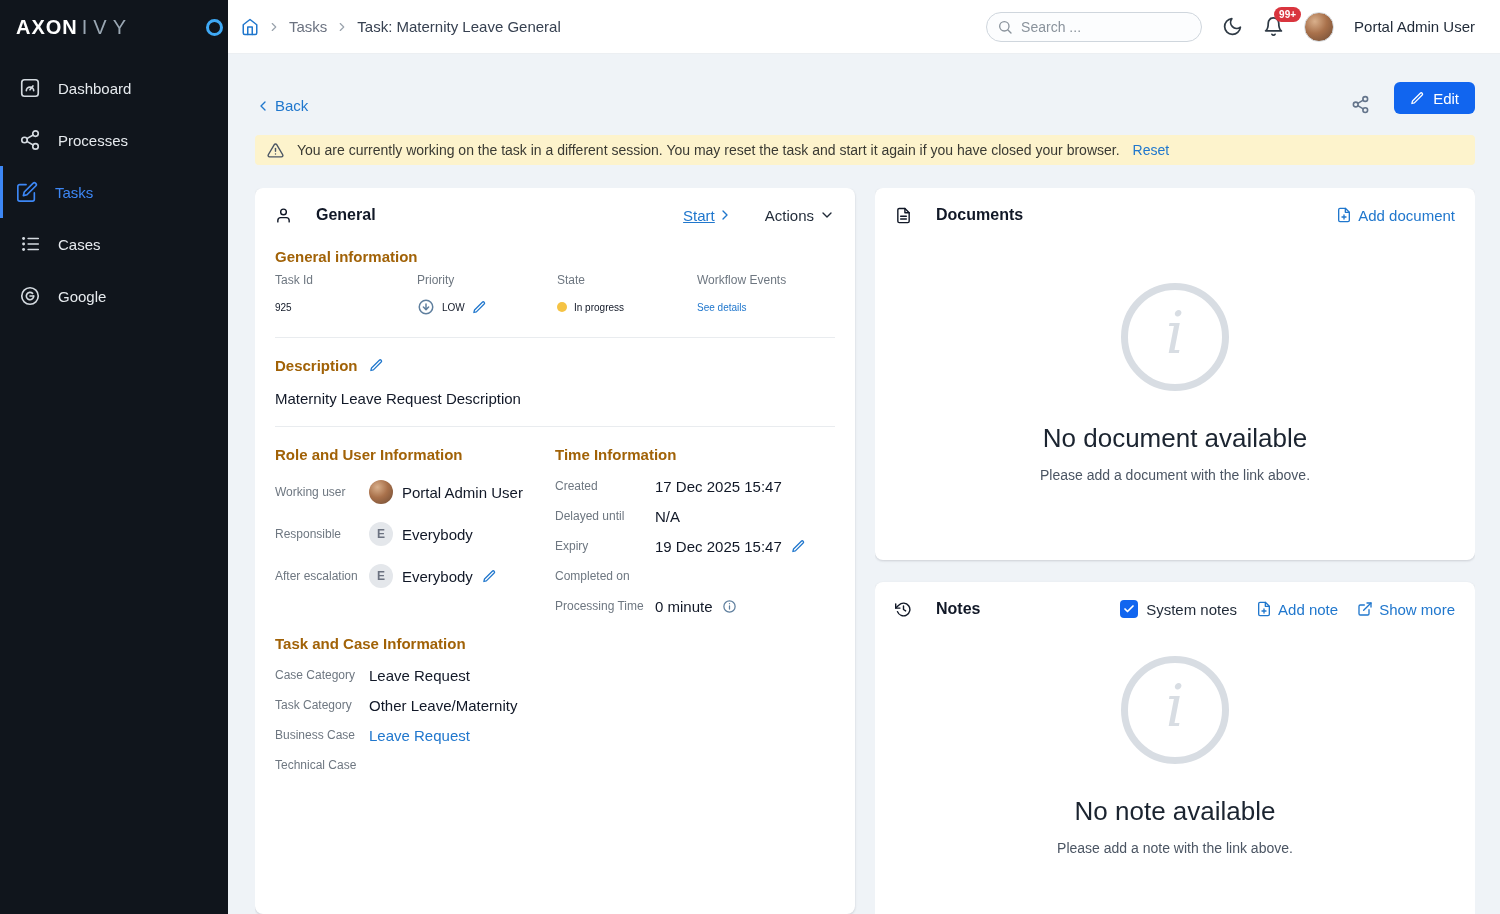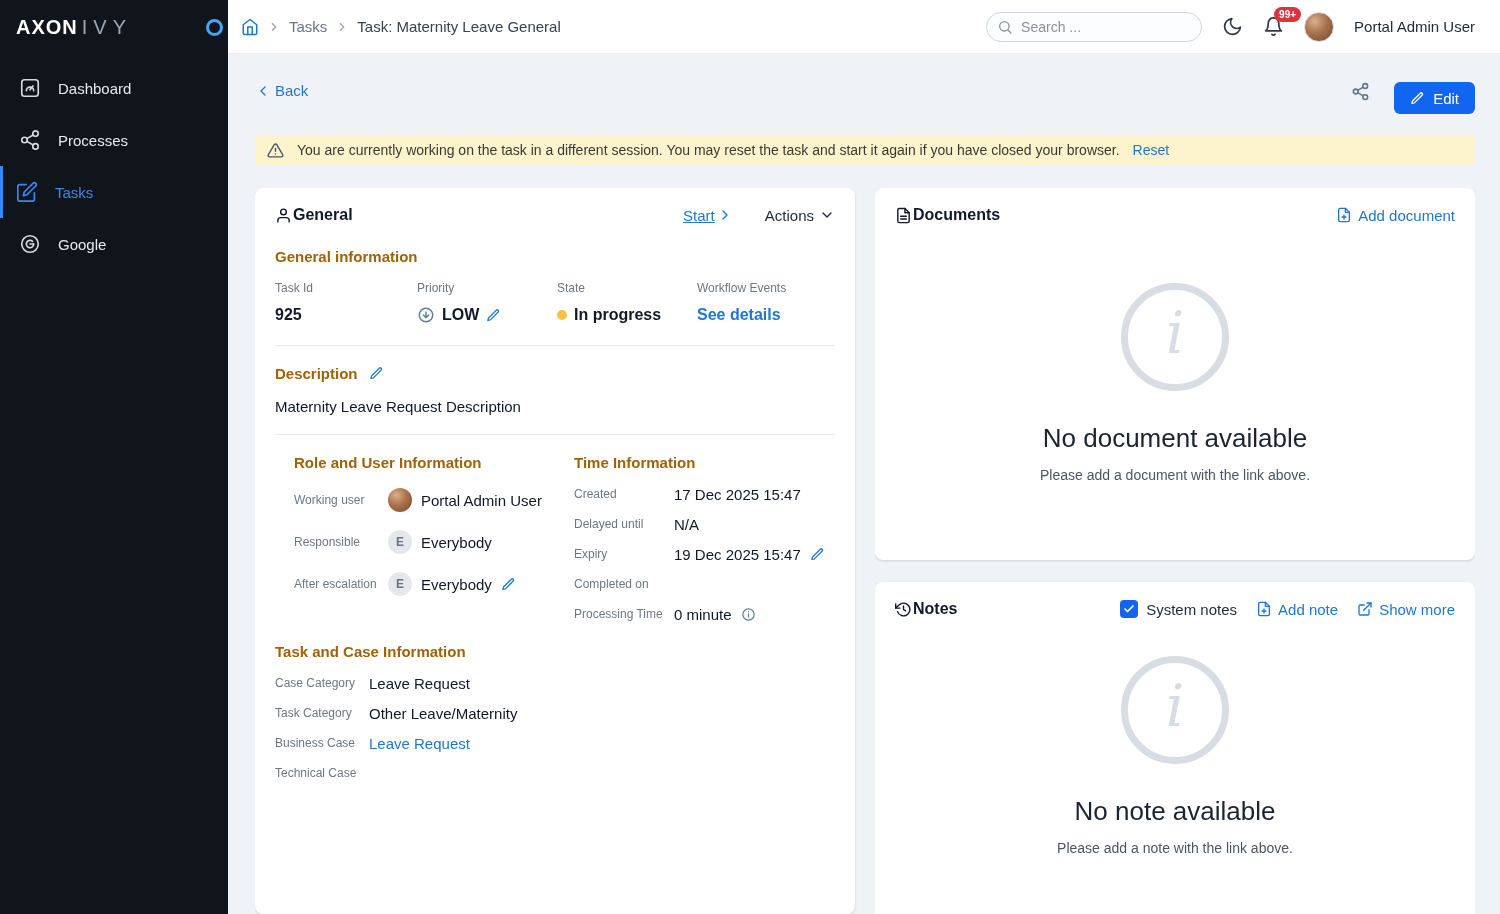--- a/index.html
+++ b/index.html
@@ -37,56 +37,56 @@
   .search-input { width: 216px; height: 30px; border: 1px solid #cfd6dd; border-radius: 16px; background: #fcfdfe; padding: 0 12px 0 34px; font-size: 14px; color: #374151; font-family: "Liberation Sans", sans-serif; outline: none; }
   .search-input::placeholder { color: #8a939c; }
   .icon-btn { background: none; border: none; cursor: pointer; color: #2f3a45; padding: 0; }
   .bell-wrap { position: relative; }
   .badge { position: absolute; top: -9px; left: 11px; background: var(--badge, #d9353e); color: #fff; font-size: 10px; font-weight: 700; padding: 2px 5px; border-radius: 9px; line-height: 1.1; }
   .avatar { width: 30px; height: 30px; border-radius: 50%; background: radial-gradient(circle at 35% 30%, #d9b08c 0%, #a9714b 45%, #6d4a33 100%); border: 1px solid #d8dde2; cursor: pointer; }
   .user-name { font-size: 15px; color: #1f2937; cursor: pointer; }
 
   
   .content { flex: 1; min-height: 0; overflow: hidden; display: flex; flex-direction: column; padding: 28px 25px 0 27px; }
-  .toolbar-row { display: flex; align-items: flex-start; height: 32px; flex: 0 0 32px; }
+  .toolbar-row { display: flex; align-items: flex-end; height: 32px; flex: 0 0 32px; }
   .back-link { display: flex; align-items: center; gap: 4px; color: var(--link, #2077cd); font-size: 15px; cursor: pointer; }
   .toolbar-spacer { flex: 1; }
   .share-btn { color: #64748b; margin-right: 24px; cursor: pointer; }
   .edit-btn { height: 32px; padding: 0 16px; border: none; border-radius: 6px; background: var(--accent, #1165ef); color: #fff; font-size: 15px; font-family: "Liberation Sans", sans-serif; display: flex; align-items: center; gap: 8px; cursor: pointer; }
 
   .warning { margin-top: 21px; flex: 0 0 30px; height: 30px; background: var(--warning-bg, #fdf3cc); border-radius: 4px; display: flex; align-items: center; padding: 0 12px; gap: 13px; font-size: 14px; color: #3a3a33; }
   .warning-icon { color: #4b5563; }
   .reset-link { color: var(--link, #2077cd); cursor: pointer; white-space: nowrap; }
 
   .columns { margin-top: 23px; flex: 1; min-height: 0; display: grid; grid-template-columns: 1fr 1fr; gap: 20px; overflow: hidden; }
   .card { background: #fff; border-radius: 8px; box-shadow: 0 1px 2px rgba(16,24,40,.06), 0 1px 3px rgba(16,24,40,.10); }
 
   
   .general-card { padding: 18px 20px; overflow: hidden; }
   .card-header { display: flex; align-items: center; }
-  .card-title { display: flex; align-items: center; gap: 1px; font-size: 16px; font-weight: 700; color: #111827; }
+  .card-title { display: flex; align-items: center; gap: 24px; font-size: 16px; font-weight: 700; color: #111827; }
   .card-title .t-icon { color: #111827; }
   .start-link { margin-left: auto; display: flex; align-items: center; gap: 2px; color: var(--link, #2077cd); font-size: 15px; cursor: pointer; text-decoration: underline; }
   .actions-btn { margin-left: 32px; display: flex; align-items: center; gap: 5px; color: #1f2937; font-size: 15px; cursor: pointer; }
 
   .sub-title { font-size: 15px; font-weight: 700; color: #a16207; }
   .section-gi { margin-top: 24px; }
-  .info-grid { display: grid; grid-template-columns: 142px 140px 140px 1fr; margin-top: 16px; }
+  .info-grid { display: grid; grid-template-columns: 142px 140px 140px 1fr; margin-top: 8px; }
   .cell-label { font-size: 12px; color: #6e7781; }
-  .cell-value { margin-top: 9px; min-height: 22px; font-size: 16px; color: #111827; display: flex; align-items: center; gap: 7px; font-weight: bold; }
+  .cell-value { margin-top: 9px; min-height: 22px; font-size: 10px; color: #111827; display: flex; align-items: center; gap: 7px; }
   .prio-icon { color: #5f7f9e; }
   .pencil { color: var(--link, #2077cd); cursor: pointer; }
   .state-dot { width: 10px; height: 10px; border-radius: 50%; background: var(--state-dot, #f5c344); }
   .link { color: var(--link, #2077cd); cursor: pointer; }
   .divider { border: none; border-top: 1px solid #e9ecef; margin: 19px 0; }
 
   .desc-header { display: flex; align-items: center; gap: 11px; }
   .desc-text { margin-top: 16px; font-size: 15px; color: #111827; }
 
-  .two-col { display: grid; grid-template-columns: 280px 1fr; margin-left: 19px; }
+  .two-col { display: grid; grid-template-columns: 280px 1fr; }
   .block-title { margin-bottom: 8px; }
   .kv-row { display: flex; align-items: center; min-height: 42px; }
   .kv-row.slim { min-height: 30px; }
   .kv-label { flex: 0 0 94px; font-size: 12px; color: #6e7781; }
   .kv-label.wide { flex-basis: 100px; }
   .kv-value { font-size: 15px; color: #111827; display: flex; align-items: center; gap: 9px; }
   .avatar-sm { width: 24px; height: 24px; border-radius: 50%; background: radial-gradient(circle at 35% 30%, #d9b08c 0%, #a9714b 45%, #6d4a33 100%); }
   .avatar-letter { width: 24px; height: 24px; border-radius: 50%; background: #e4e7eb; color: #6b7280; font-size: 12px; font-weight: 700; display: flex; align-items: center; justify-content: center; }
   .info-ico { color: #5f7f9e; cursor: pointer; }
   .section-tc { margin-top: 14px; }
@@ -141,20 +141,33 @@
       <span class="nav-label">Processes</span>
     </div>
     <div class="nav-item active">
       <span class="nav-icon">
         <svg width="22" height="22" viewBox="0 0 24 24" fill="none" stroke="currentColor" stroke-width="1.8" stroke-linecap="round" stroke-linejoin="round">
             <path d="M11 4H4a2 2 0 0 0-2 2v14a2 2 0 0 0 2 2h14a2 2 0 0 0 2-2v-7"></path>
             <path d="M18.5 2.5a2.12 2.12 0 0 1 3 3L12 15l-4 1 1-4z"></path>
           </svg>
       </span>
       <span class="nav-label">Tasks</span>
+    </div>
+    <div class="nav-item">
+      <span class="nav-icon">
+        <svg width="22" height="22" viewBox="0 0 24 24" fill="none" stroke="currentColor" stroke-width="1.8" stroke-linecap="round" stroke-linejoin="round">
+            <circle cx="5" cy="6" r="1.6" fill="currentColor" stroke="none"></circle>
+            <circle cx="5" cy="12" r="1.6" fill="currentColor" stroke="none"></circle>
+            <circle cx="5" cy="18" r="1.6" fill="currentColor" stroke="none"></circle>
+            <line x1="10" y1="6" x2="21" y2="6"></line>
+            <line x1="10" y1="12" x2="21" y2="12"></line>
+            <line x1="10" y1="18" x2="21" y2="18"></line>
+          </svg>
+      </span>
+      <span class="nav-label">Cases</span>
     </div>
     <div class="nav-item">
       <span class="nav-icon">
         <svg width="22" height="22" viewBox="0 0 24 24" fill="none" stroke="currentColor" stroke-width="1.8" stroke-linecap="round" stroke-linejoin="round">
             <circle cx="12" cy="12" r="9"></circle>
             <path d="M16 12h-4"></path>
             <path d="M16 12a4 4 0 1 1-1.2-2.8"></path>
           </svg>
       </span>
       <span class="nav-label">Google</span>

